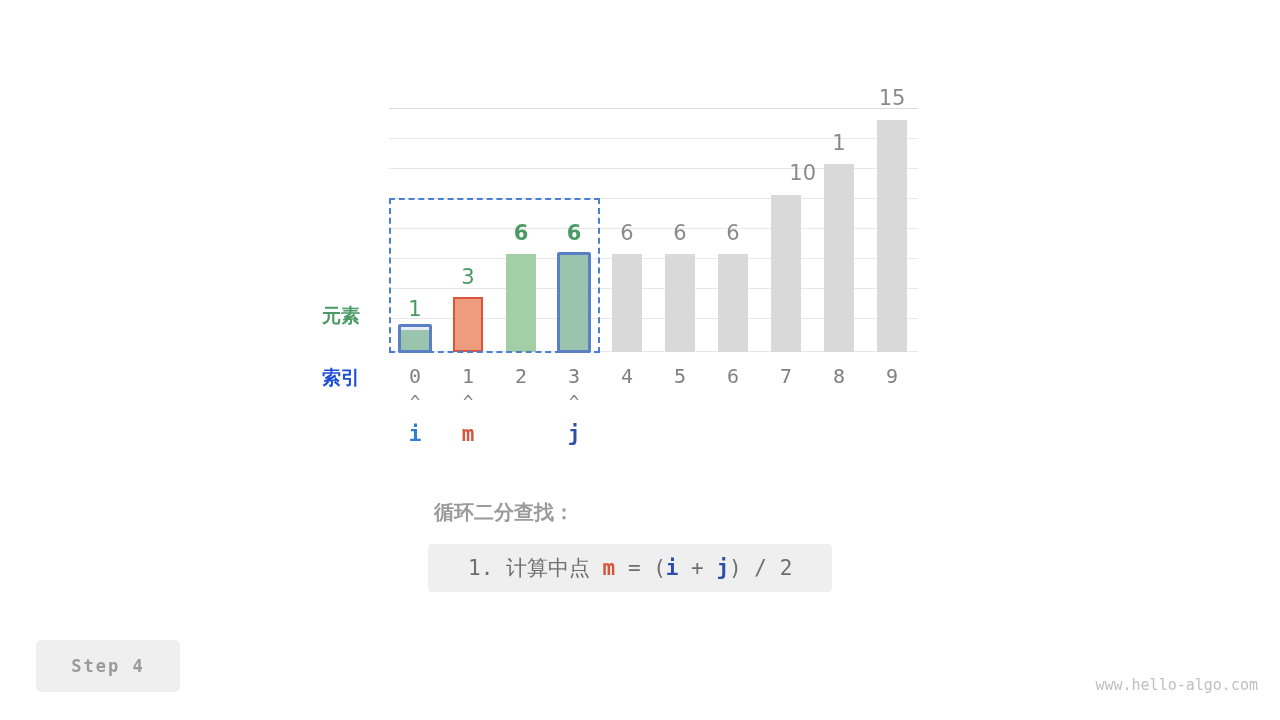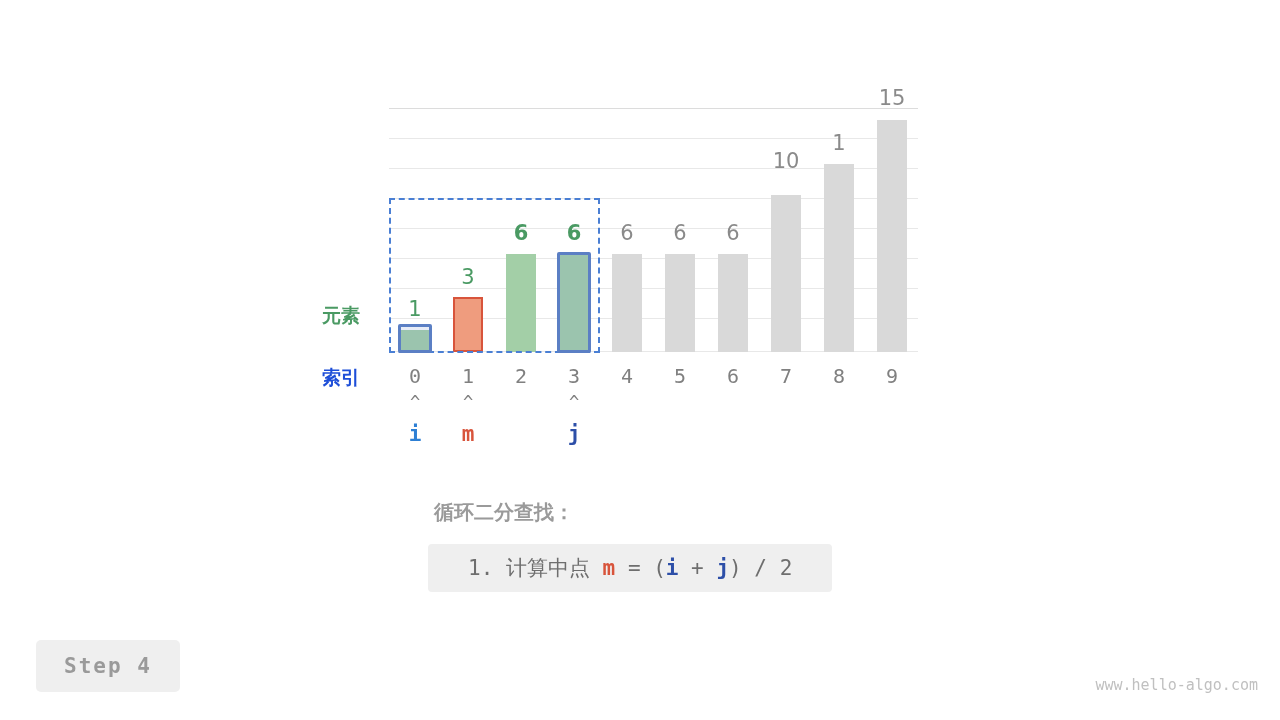--- a/index.html
+++ b/index.html
@@ -122,21 +122,21 @@
   .code-box .v-j { color: #2d4fa8; font-weight: bold; }
   #step-badge {
     position: absolute;
     left: 36px;
     top: 640px;
     width: 144px;
     height: 52px;
     background: #efefef;
     border-radius: 5px;
     color: #9a9a9a;
-    font-size: 21px;
+    font-size: 17px;
     font-weight: bold;
     letter-spacing: 2px;
     display: flex;
     align-items: center;
     justify-content: center;
     font-family: "DejaVu Sans Mono", monospace;
   }
   #watermark {
     position: absolute;
     right: 22px;
@@ -174,21 +174,21 @@
     <div class="bar grey" style="left:488px; height:232px;"></div>
   </div>
 
   <div class="bar-val greenplain" style="left:385px; top:297px;">1</div>
   <div class="bar-val greenplain" style="left:438px; top:265px;">3</div>
   <div class="bar-val green" style="left:491px; top:221px;">6</div>
   <div class="bar-val green" style="left:544px; top:221px;">6</div>
   <div class="bar-val" style="left:597px; top:221px;">6</div>
   <div class="bar-val" style="left:650px; top:221px;">6</div>
   <div class="bar-val" style="left:703px; top:221px;">6</div>
-  <div class="bar-val" style="left:756px; top:149px;">10</div>
+  <div class="bar-val" style="left:756px; top:161px;text-align:right;">10</div>
   <div class="bar-val" style="left:809px; top:131px;">1</div>
   <div class="bar-val" style="left:862px; top:86px;">15</div>
 
   <div class="dashed-box" style="left:389px; top:198px; width:211px; height:155px;"></div>
 
   <div class="hl-box" style="left:398px; top:324px; width:34px; height:29px;"></div>
   <div class="hl-box" style="left:557px; top:252px; width:34px; height:101px;"></div>
 
   <div class="axis-name" style="left:322px; top:303px; color:#4a9a63;">元素</div>
   <div class="axis-name" style="left:322px; top:365px; color:#1d4ed8;">索引</div>

